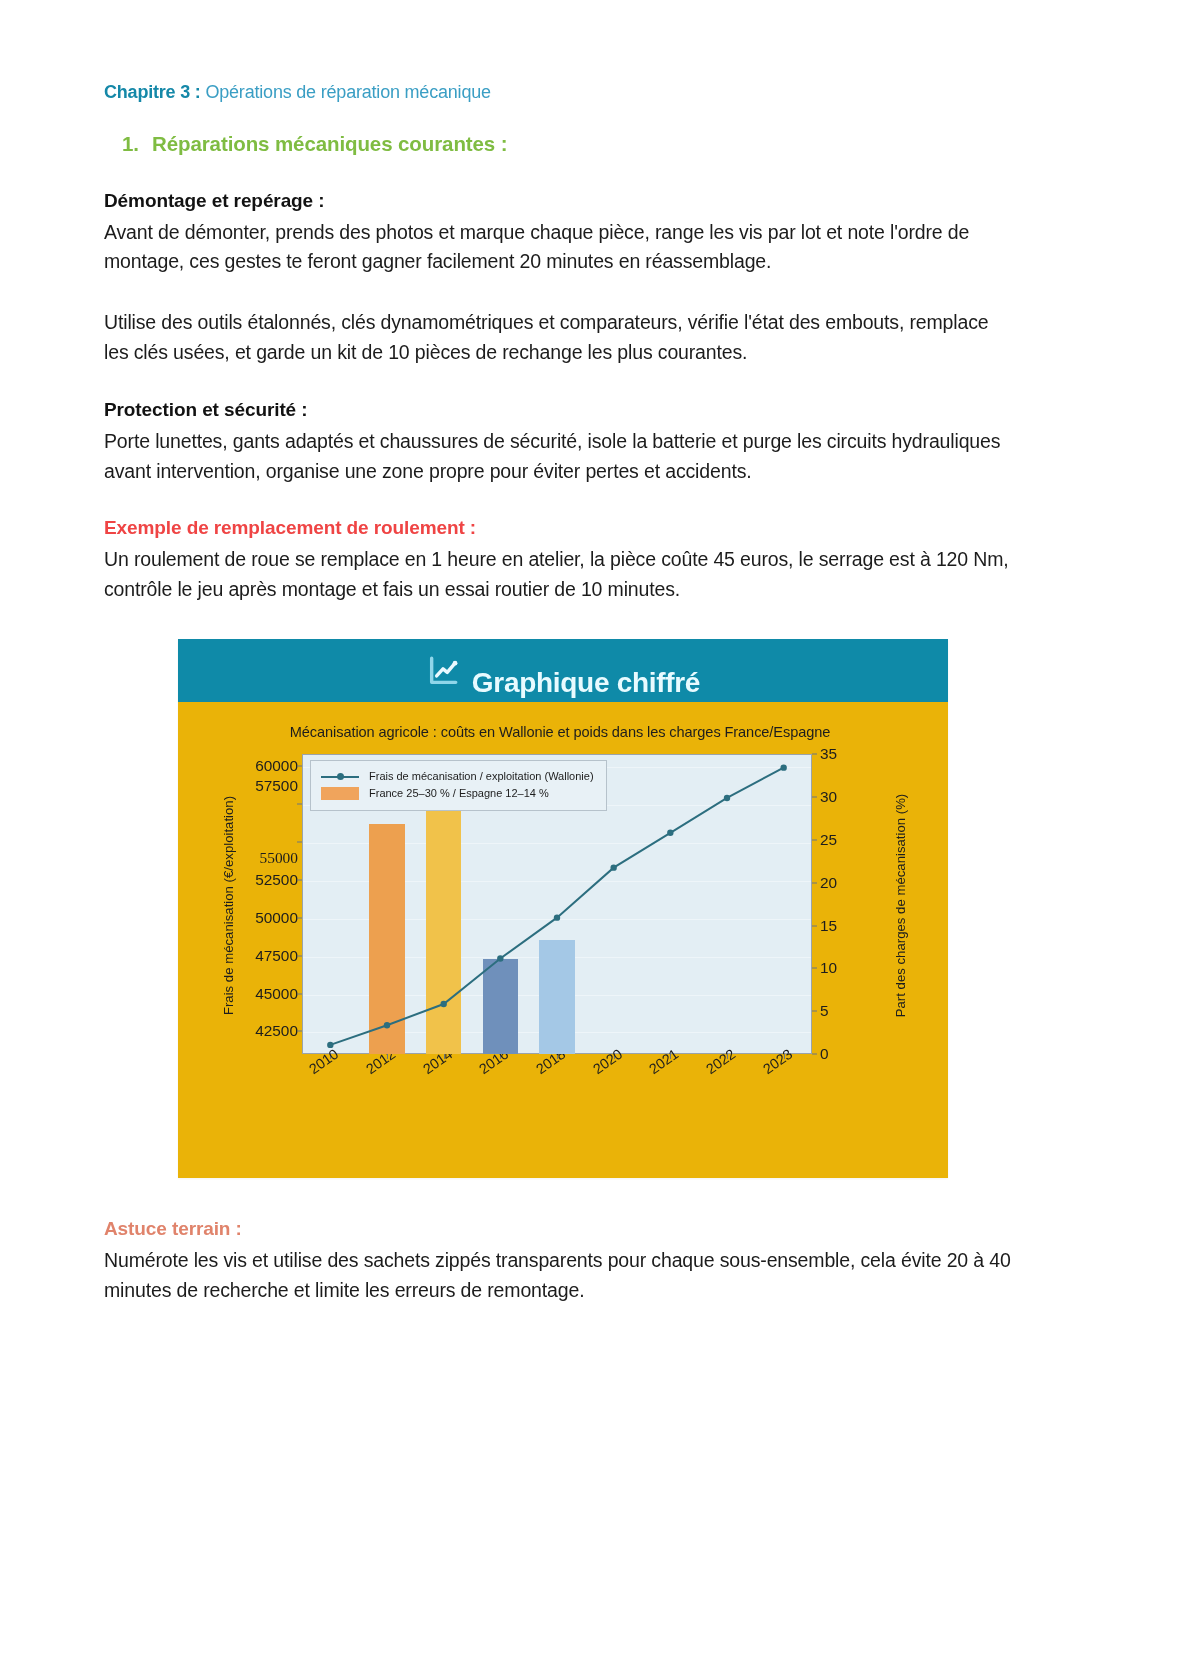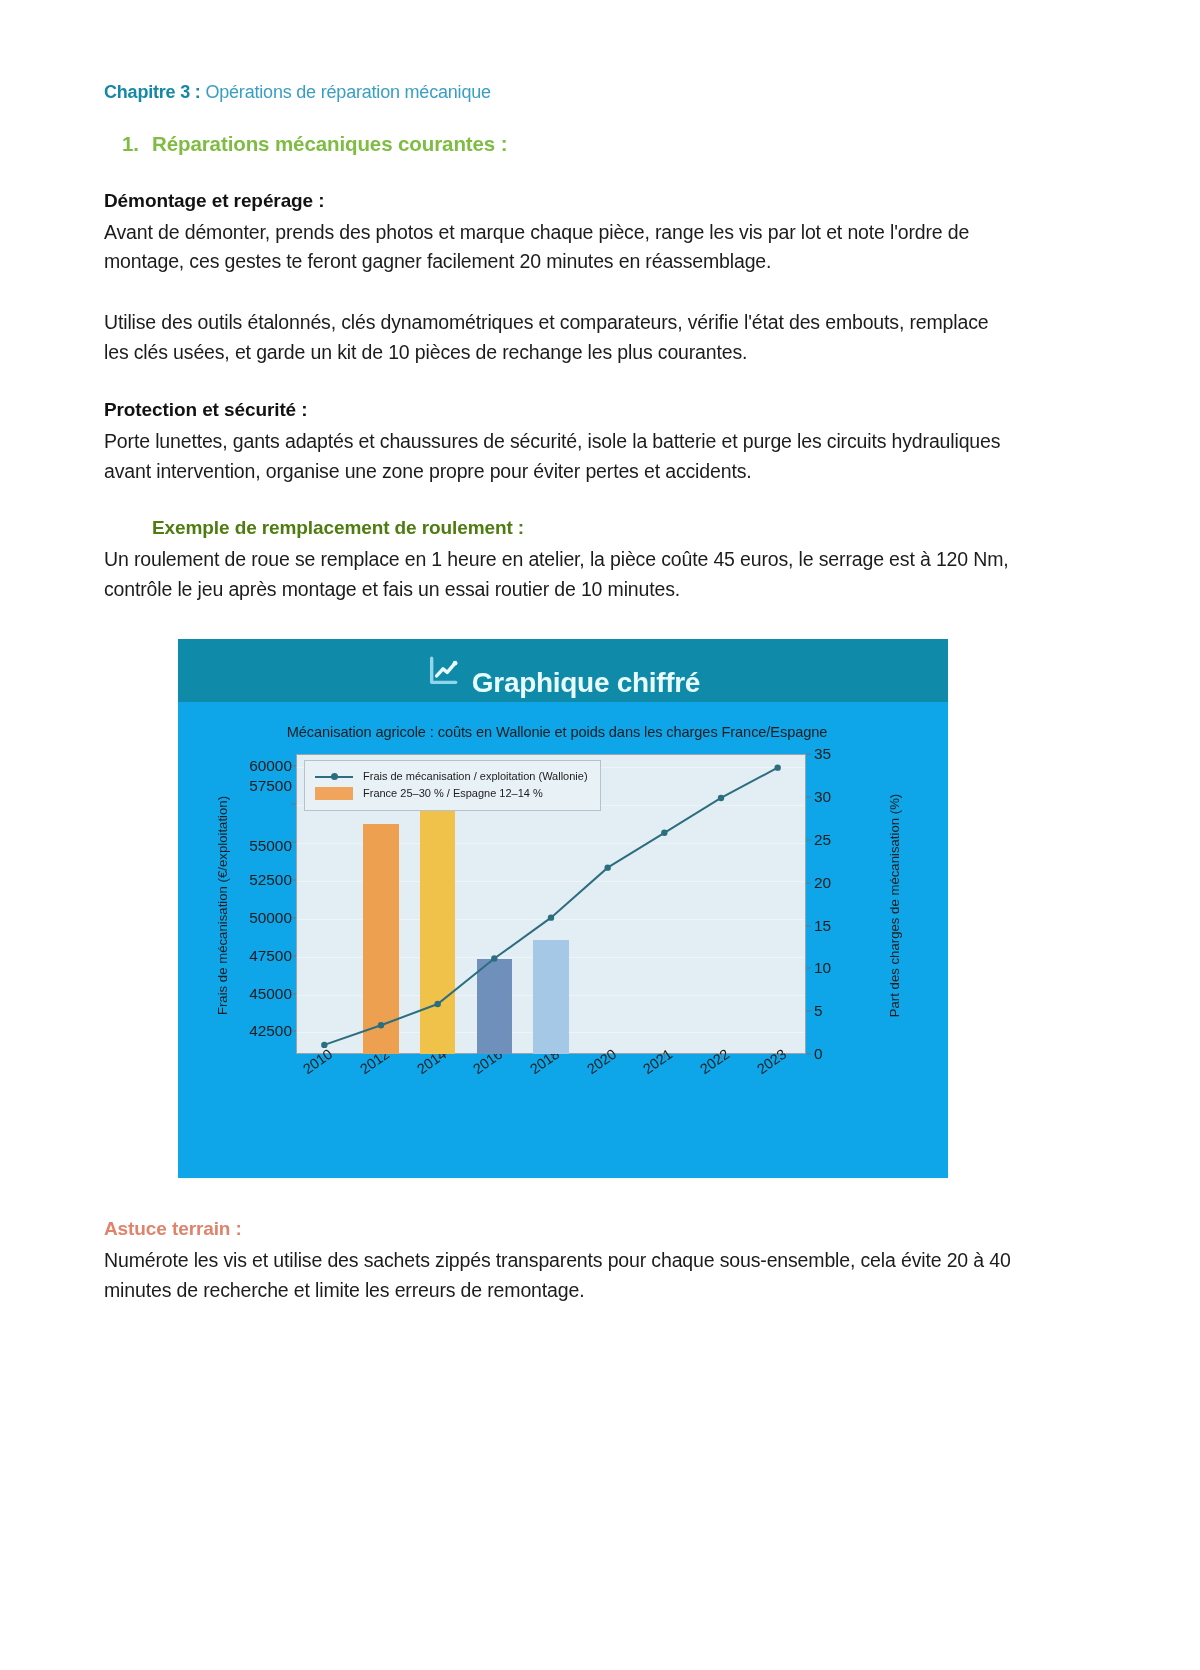--- a/index.html
+++ b/index.html
@@ -61,21 +61,21 @@
   .block { margin-top: 31px; }
   .block:first-of-type { margin-top: 34px; }
 
   .block-title {
     font-size: 19px;
     font-weight: 700;
     color: #121212;
     margin: 0 0 6px 0;
     letter-spacing: -0.1px;
   }
-  .block-title.accent-green { color: #4d7c0f; margin-left: 48px; }
+  .block-title.accent-green { color: #ef4444; }
   .block-title.accent-salmon { color: #e0836b; }
 
   .block-body {
     font-size: 19.5px;
     line-height: 1.53;
     color: #1c1c1c;
     margin: 0;
     letter-spacing: -0.15px;
     max-width: 910px;
   }
@@ -101,22 +101,22 @@
   }
   .chart-header .hdr-text {
     color: #e8fbff;
     font-size: 28px;
     font-weight: 700;
     letter-spacing: -0.3px;
     margin-top: 24px;
   }
 
   .chart-body {
-    padding: 22px 26px 28px 14px;
-    background: #0ea5e9;
+    padding: 22px 26px 28px 20px;
+    background: #eab308;
   }
 
   .chart-subtitle {
     font-size: 14.6px;
     color: #1d1d1d;
     text-align: center;
     margin: 0 0 10px 0;
     letter-spacing: -0.1px;
   }
 
@@ -318,21 +318,21 @@
             <div class="ytick" style="top: 281.273px;">42500</div>
             <div class="tickmark" style="top: 281.273px; left: 99px;"></div>
             <div class="ytick" style="top: 243.394px;">45000</div>
             <div class="tickmark" style="top: 243.394px; left: 99px;"></div>
             <div class="ytick" style="top: 205.515px;">47500</div>
             <div class="tickmark" style="top: 205.515px; left: 99px;"></div>
             <div class="ytick" style="top: 167.636px;">50000</div>
             <div class="tickmark" style="top: 167.636px; left: 99px;"></div>
             <div class="ytick" style="top: 129.758px;">52500</div>
             <div class="tickmark" style="top: 129.758px; left: 99px;"></div>
-            <div class="ytick" style="top: 96px;">55000</div>
+            <div class="ytick" style="top: 108px; font-family: Liberation Serif, serif;">55000</div>
             <div class="tickmark" style="top: 91.8788px; left: 99px;"></div>
             <div class="ytick" style="top: 36px;">57500</div>
             <div class="tickmark" style="top: 54px; left: 99px;"></div>
             <div class="ytick" style="top: 16.1212px;">60000</div>
             <div class="tickmark" style="top: 16.1212px; left: 99px;"></div>
             <div class="ytick-r" style="top: 304px;">0</div>
             <div class="tickmark" style="top: 304px; left: 614px;"></div>
             <div class="ytick-r" style="top: 261.143px;">5</div>
             <div class="tickmark" style="top: 261.143px; left: 614px;"></div>
             <div class="ytick-r" style="top: 218.286px;">10</div>

